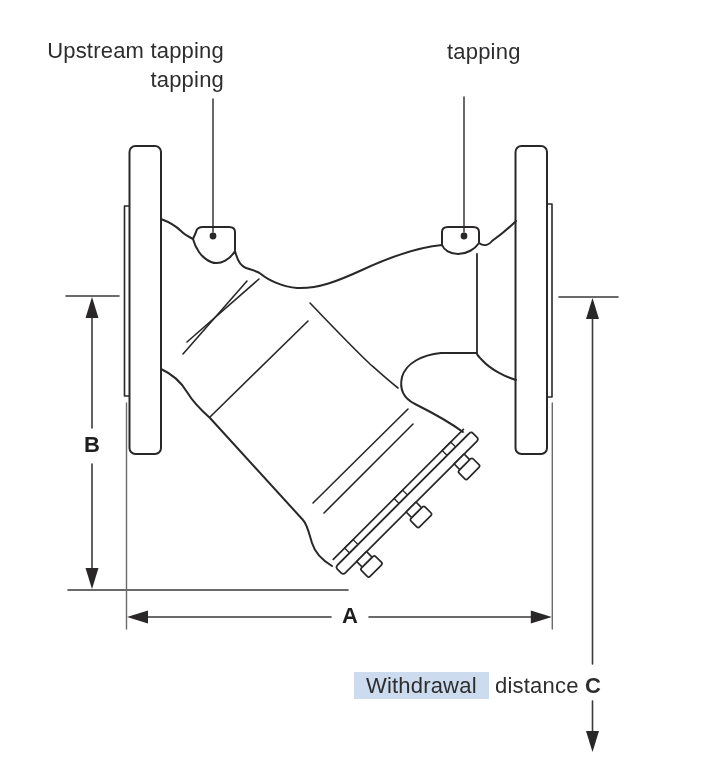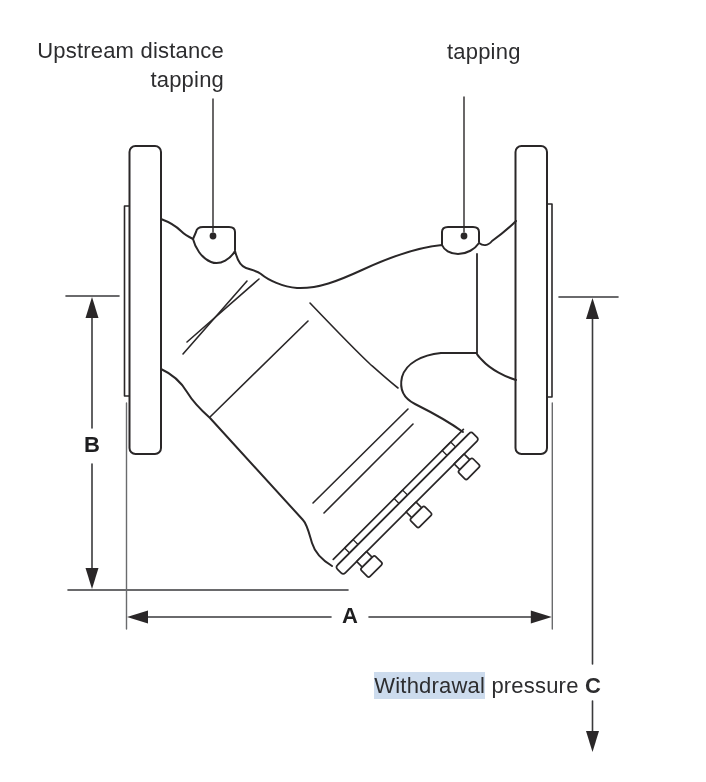--- a/index.html
+++ b/index.html
@@ -5,21 +5,21 @@
   html,body{margin:0;padding:0;background:#ffffff;}
   #stage{
     position:relative;width:706px;height:782px;background:#ffffff;
     font-family:"Liberation Sans","DejaVu Sans",sans-serif;
     color:#2d2d2f;overflow:hidden;
   }
   #drawing{position:absolute;left:0;top:0;}
   .lbl{position:absolute;font-size:22px;line-height:29px;letter-spacing:0.2px;color:#2d2d2f;}
   .lbl.right{text-align:right;}
   .dimlbl{position:absolute;font-size:22px;font-weight:bold;color:#1e1e20;text-align:center;width:30px;}
-  .hl{background:#ccdbed;padding:1px 0;}
+  .hl{background:#ccdbed;padding:1px 12px;}
   .bold{font-weight:bold;}
 </style>
 </head>
 <body>
 
 <div id="stage">
 
   <svg id="drawing" width="706" height="782" viewBox="0 0 706 782" fill="none" stroke="#2a2728" stroke-width="2" stroke-linecap="round" stroke-linejoin="round">
 
     <g stroke-width="1.4">
@@ -128,29 +128,29 @@
     <g stroke="#3a3a3c" stroke-width="1.6">
       <line x1="559" y1="297" x2="618" y2="297"></line>
       <line x1="592.5" y1="316" x2="592.5" y2="664"></line>
       <line x1="592.5" y1="701" x2="592.5" y2="733"></line>
       <polygon points="592.5,298 586,319 599,319" fill="#2a2728" stroke="none"></polygon>
       <polygon points="592.5,752 586,731 599,731" fill="#2a2728" stroke="none"></polygon>
     </g>
   </svg>
 
   <div class="lbl right" style="left:20px;top:36px;width:204px;">
-    <div>Upstream distance</div>
+    <div>Upstream tapping</div>
     <div>tapping</div>
   </div>
 
   <div class="lbl" style="left:447px;top:37px;width:240px;">
     <div>tapping</div>
   </div>
 
   <div class="dimlbl" style="left:77px;top:432px;">B</div>
 
   <div class="dimlbl" style="left:335px;top:603px;">A</div>
 
   <div class="lbl right" style="left:340px;top:671px;width:261px;">
-    <span class="hl">Withdrawal</span><span> pressure </span><span class="bold">C</span>
+    <span class="hl">Withdrawal</span><span> distance </span><span class="bold">C</span>
   </div>
 
 </div>
 
 </body></html>

